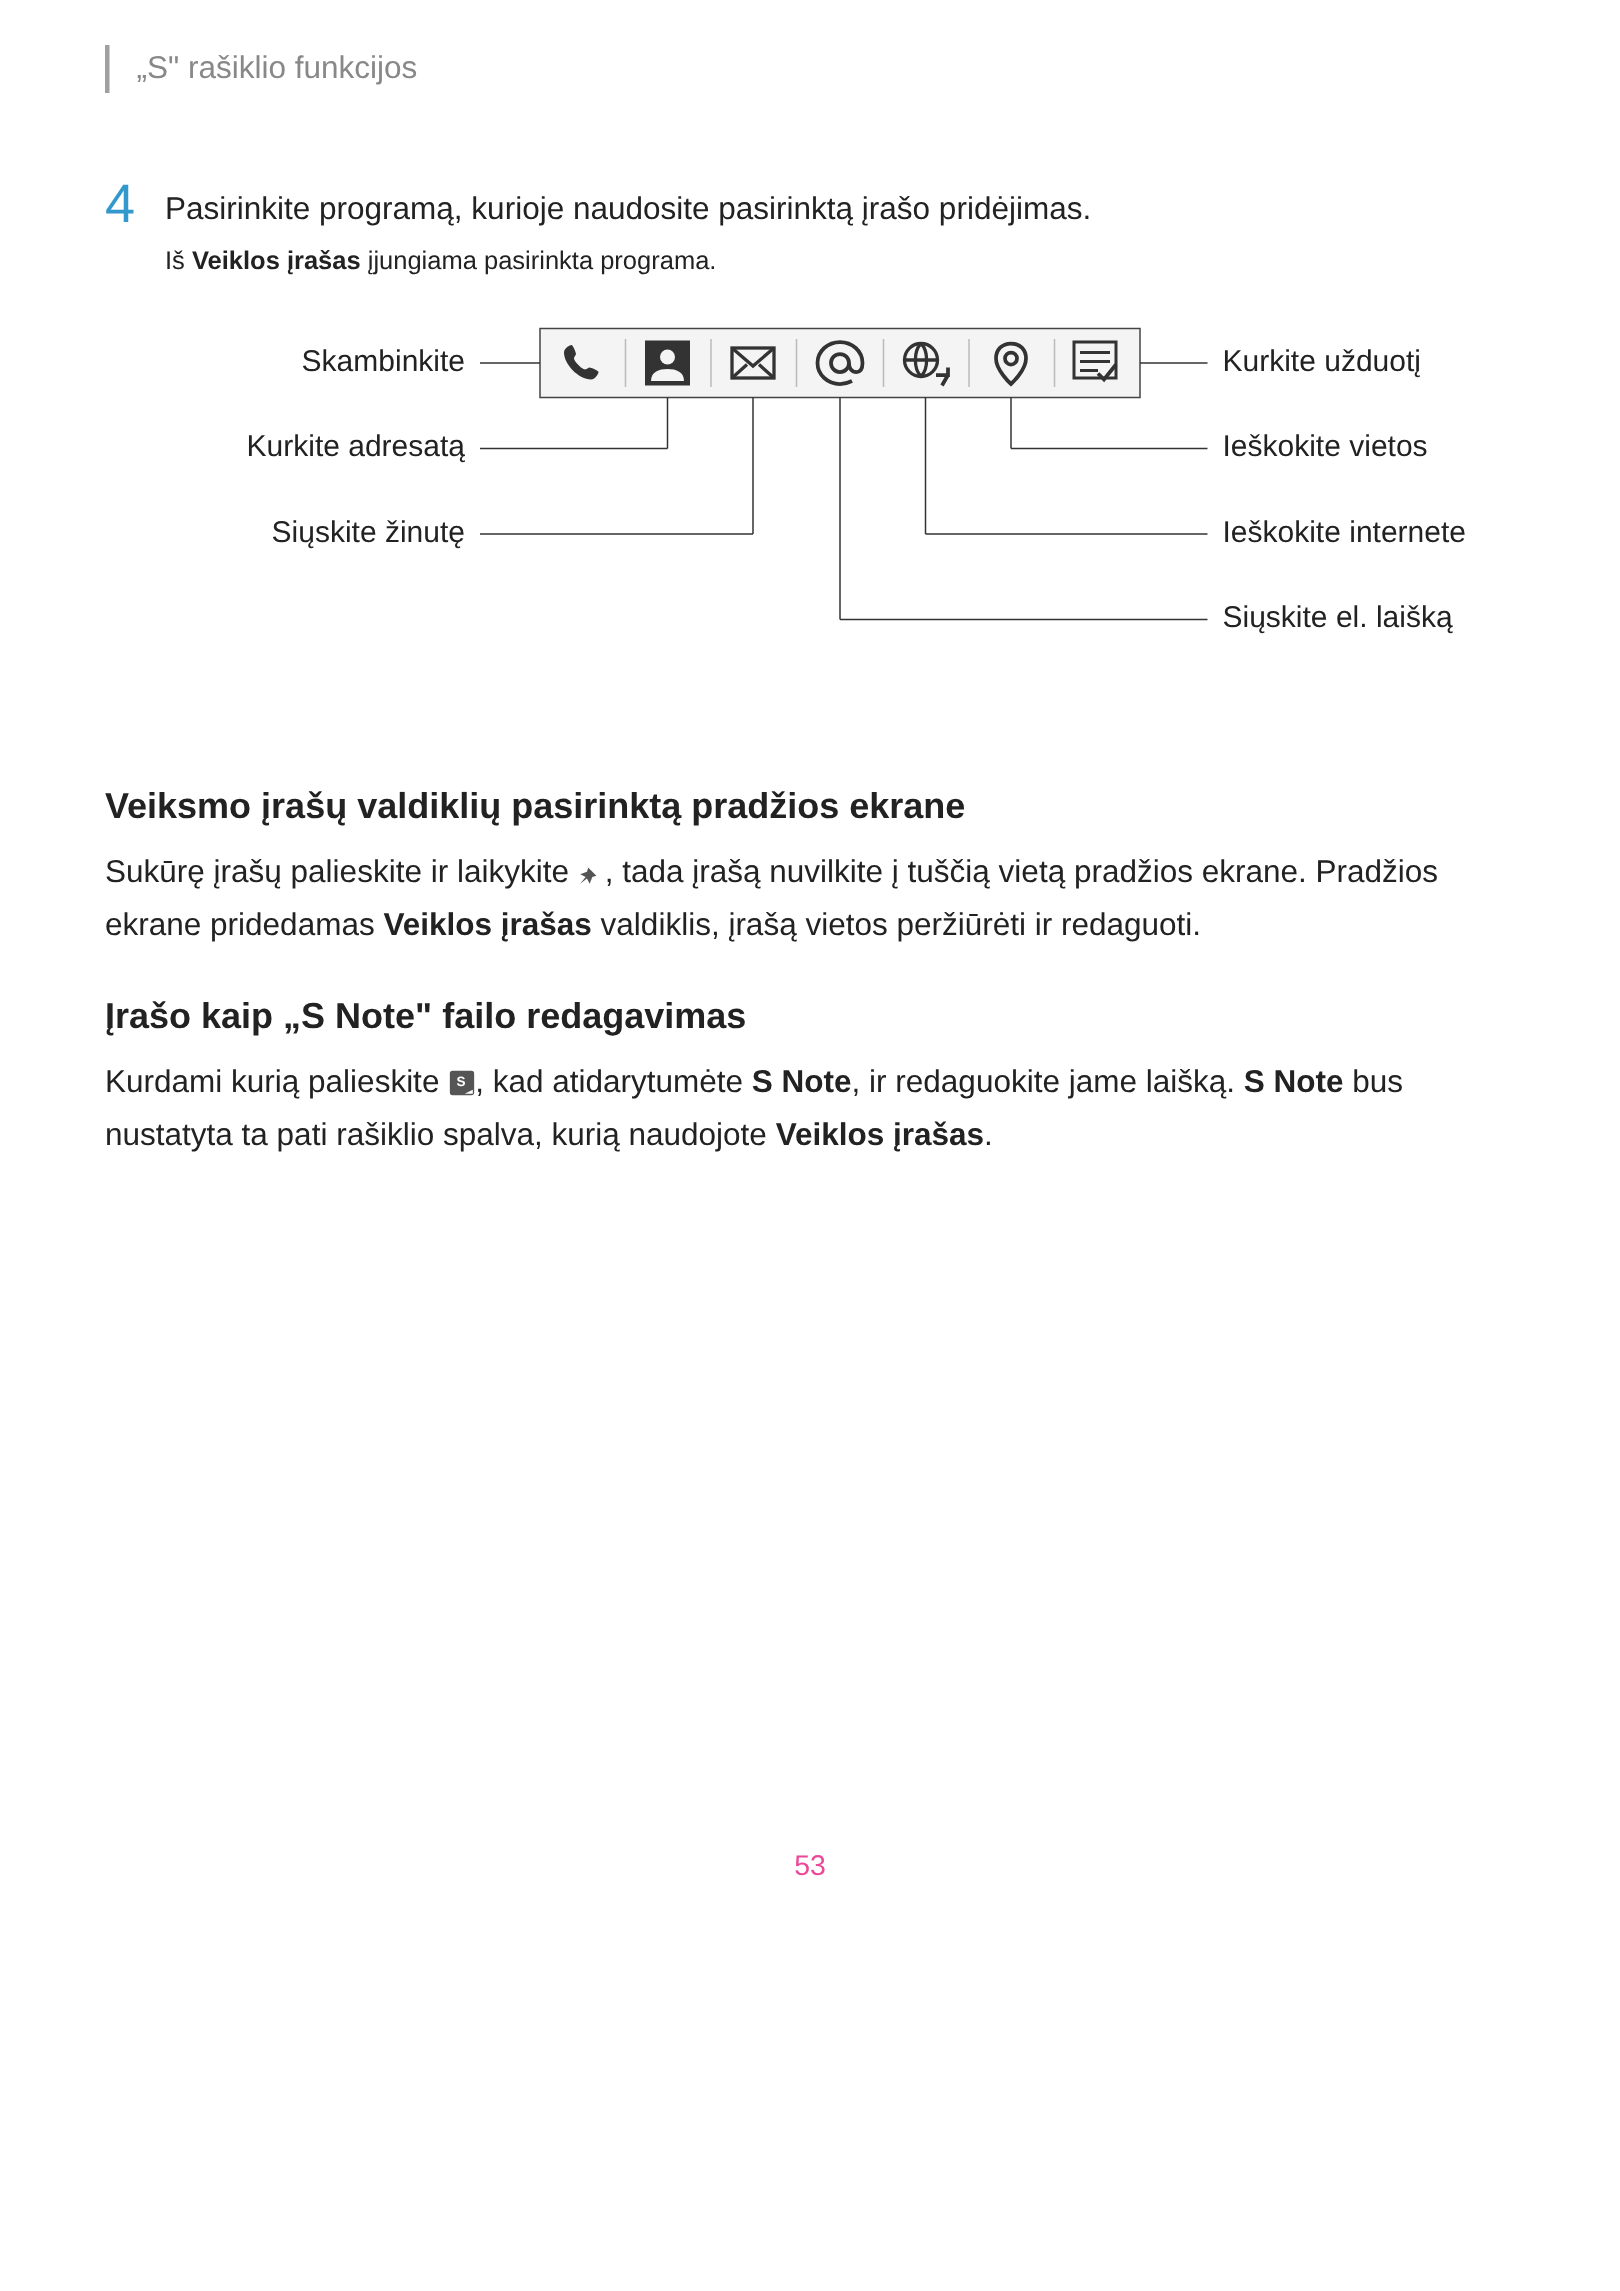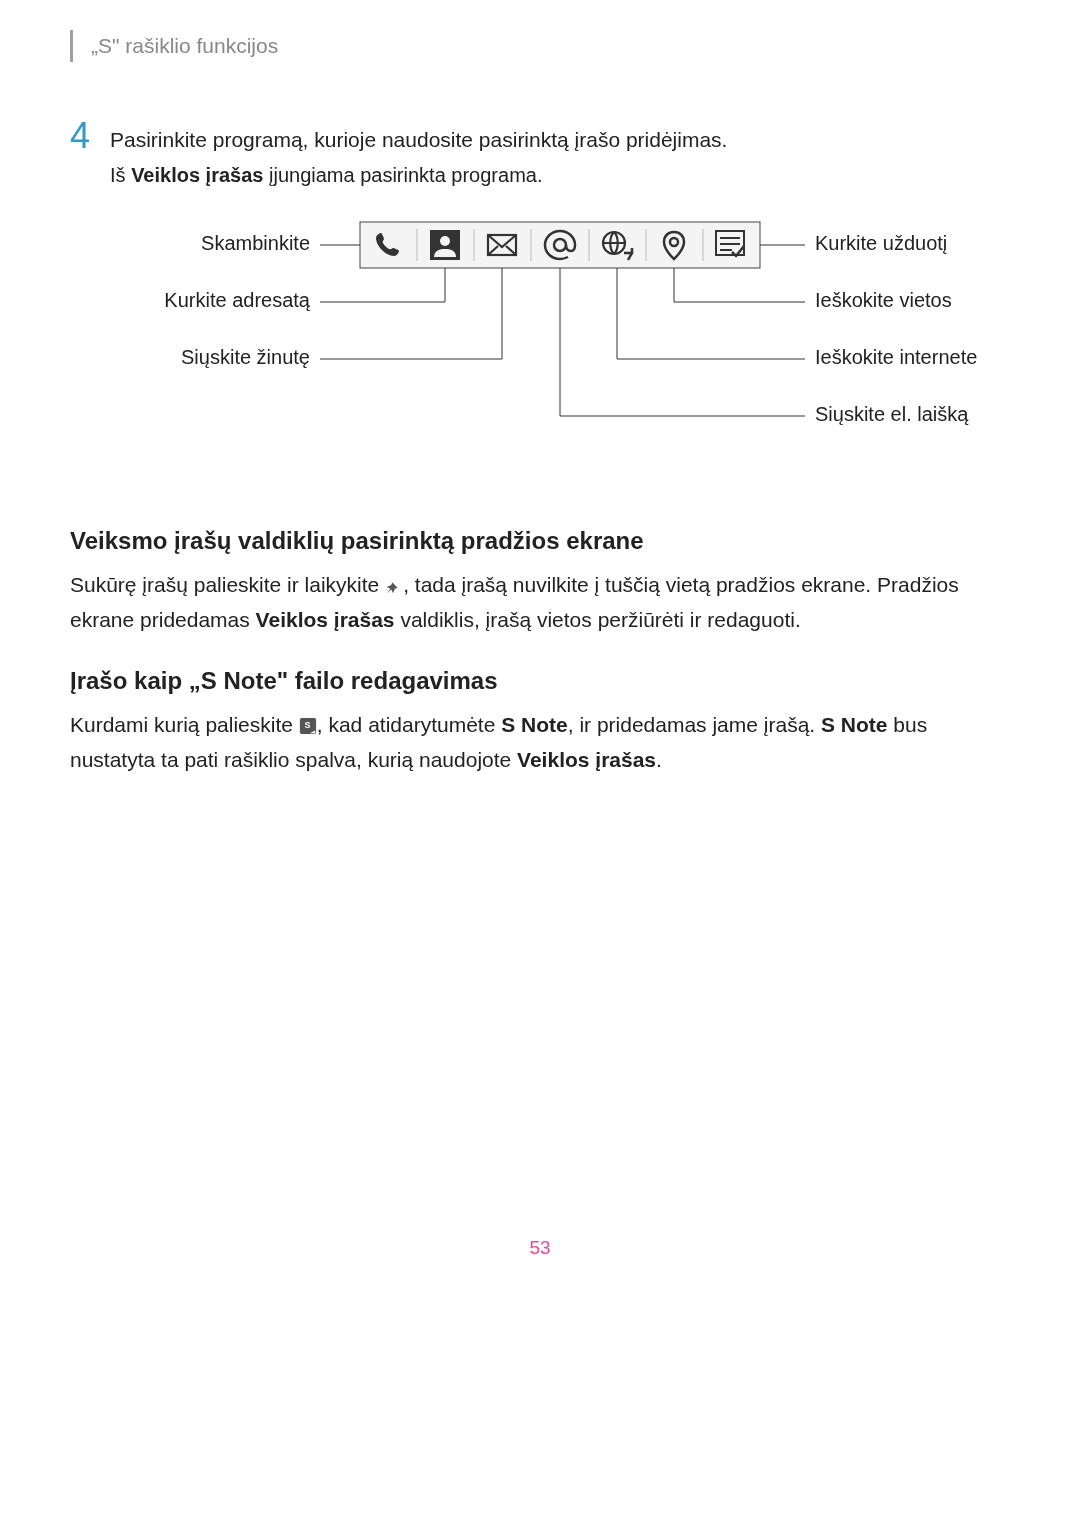--- a/index.html
+++ b/index.html
@@ -43,21 +43,21 @@
     margin-top: -4px;
     font-family: "Trebuchet MS", Arial, sans-serif;
   }
   .step-text {
     font-size: 21px;
     line-height: 1.5;
     flex: 1;
     padding-top: 2px;
   }
   .sub-text {
-    font-size: 20px;
+    font-size: 17px;
     margin-left: 40px;
     margin-bottom: 30px;
     margin-top: 6px;
   }
   .bold { font-weight: bold; }
 
   
   .diagram {
     width: 100%;
     position: relative;
@@ -197,18 +197,18 @@
           <path d="M4 2l10 10-3 1-2 5-2-4-5 4 4-5-4-2 5-2 1-3z" fill="#555"></path>
         </svg></span><span>, tada įrašą nuvilkite į tuščią vietą pradžios ekrane. Pradžios ekrane pridedamas </span><span class="bold">Veiklos įrašas</span><span> valdiklis, įrašą vietos peržiūrėti ir redaguoti.</span>
   </div>
 
   <div class="h3">Įrašo kaip „S Note" failo redagavimas</div>
   <div class="para">
     <span>Kurdami kurią palieskite </span><span class="inline-icon"><svg viewBox="0 0 20 20">
           <rect x="1" y="1" width="18" height="18" rx="2" fill="#555"></rect>
           <text x="6" y="12" font-size="10" fill="#fff" font-weight="bold">S</text>
           <path d="M12 18l6-3v3z" fill="#fff"></path>
-        </svg></span><span>, kad atidarytumėte </span><span class="bold">S Note</span><span>, ir pridedamas jame įrašą. </span><span class="bold">S Note</span><span> bus nustatyta ta pati rašiklio spalva, kurią naudojote </span><span class="bold">Veiklos įrašas</span><span>.</span>
+        </svg></span><span>, kad atidarytumėte </span><span class="bold">S Note</span><span>, ir redaguokite jame laišką. </span><span class="bold">S Note</span><span> bus nustatyta ta pati rašiklio spalva, kurią naudojote </span><span class="bold">Veiklos įrašas</span><span>.</span>
   </div>
 
   <div class="pagenum">53</div>
 
 </div>
 
 </body></html>

